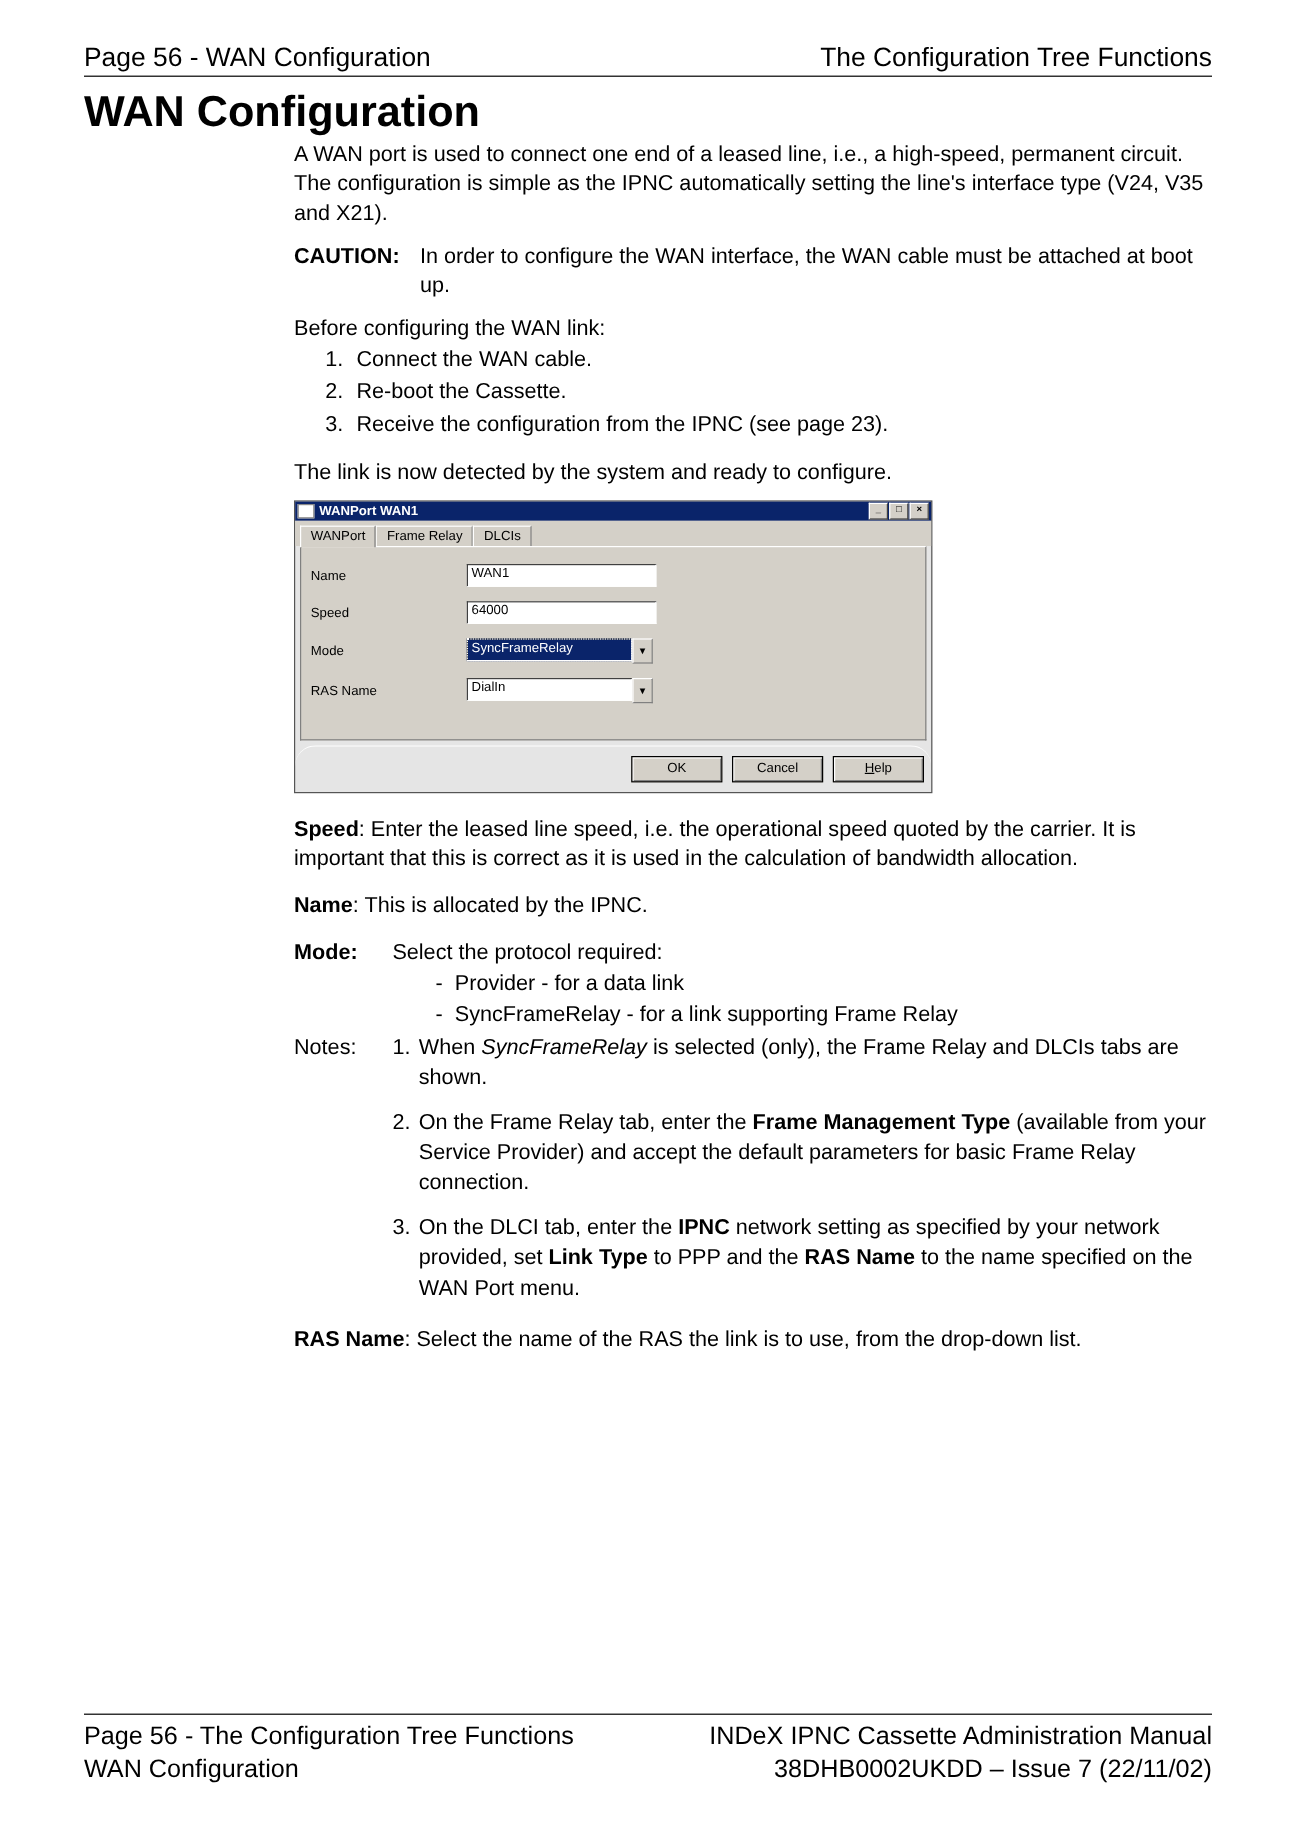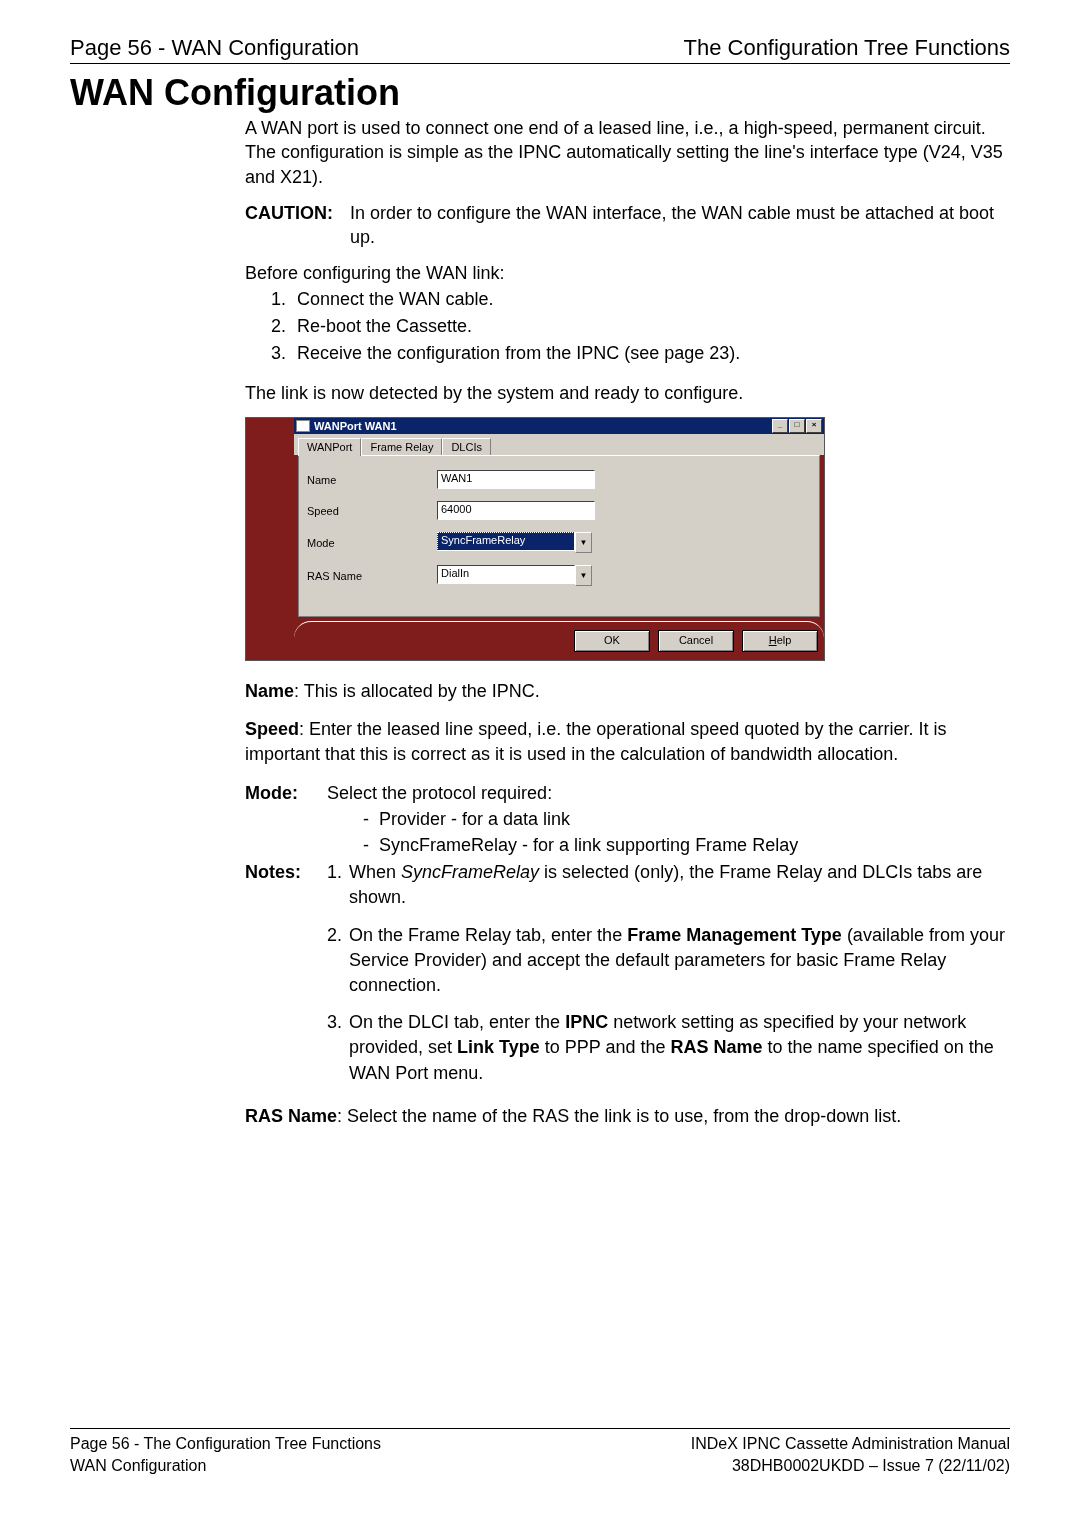--- a/index.html
+++ b/index.html
@@ -50,24 +50,23 @@
     display: flex;
     line-height: 1.5;
   }
   .ol-num {
     flex: 0 0 26px;
   }
   .screenshot-frame {
     width: 530px;
     margin: 6px 0 18px 0;
     border: 1px solid #555;
-    background: #7f1d1d;
+    background: #e5e5e5;
     font-family: Tahoma, Arial, sans-serif;
     font-size: 11px;
-    padding-left: 48px;
   }
   .titlebar {
     background: #0a246a;
     color: #fff;
     display: flex;
     align-items: center;
     justify-content: space-between;
     padding: 1px 2px;
     font-weight: bold;
   }
@@ -203,38 +202,38 @@
   .dash {
     flex: 0 0 26px;
     text-align: center;
   }
   .notes-block {
     display: flex;
     line-height: 1.4;
     margin-top: 2px;
   }
   .notes-label {
-    font-weight: bold;
+    font-weight: normal;
     flex: 0 0 82px;
   }
   .notes-body > div {
     display: flex;
     margin-bottom: 12px;
   }
   .notes-num {
     flex: 0 0 22px;
   }
   .footer-rule {
     border-top: 1px solid #000;
     margin-top: 300px;
   }
   .footer {
     display: flex;
     justify-content: space-between;
-    font-size: 16px;
+    font-size: 21px;
     padding-top: 4px;
     line-height: 1.35;
   }
   b { font-weight: bold; }
   i { font-style: italic; }
   u { text-decoration: underline; }
 </style>
 </head>
 <body>
 
@@ -314,25 +313,25 @@
         </div>
       </div>
       <div class="btn-row">
         <div class="app-btn">OK</div>
         <div class="app-btn">Cancel</div>
         <div class="app-btn"><u>H</u><span>elp</span></div>
       </div>
     </div>
 
     <div class="field-desc">
+      <b>Speed</b><span>: Enter the leased line speed, i.e. the operational speed quoted by the carrier. It is important that this is correct as it is used in the calculation of bandwidth allocation.</span>
+    </div>
+
+    <div class="field-desc">
       <b>Name</b><span>: This is allocated by the IPNC.</span>
-    </div>
-
-    <div class="field-desc">
-      <b>Speed</b><span>: Enter the leased line speed, i.e. the operational speed quoted by the carrier. It is important that this is correct as it is used in the calculation of bandwidth allocation.</span>
     </div>
 
     <div class="mode-block">
       <div class="mode-label">Mode:</div>
       <div>
         <div>Select the protocol required:</div>
         <div class="dash-list">
           <div>
               <span class="dash">-</span>
               <span>Provider - for a data link</span>

